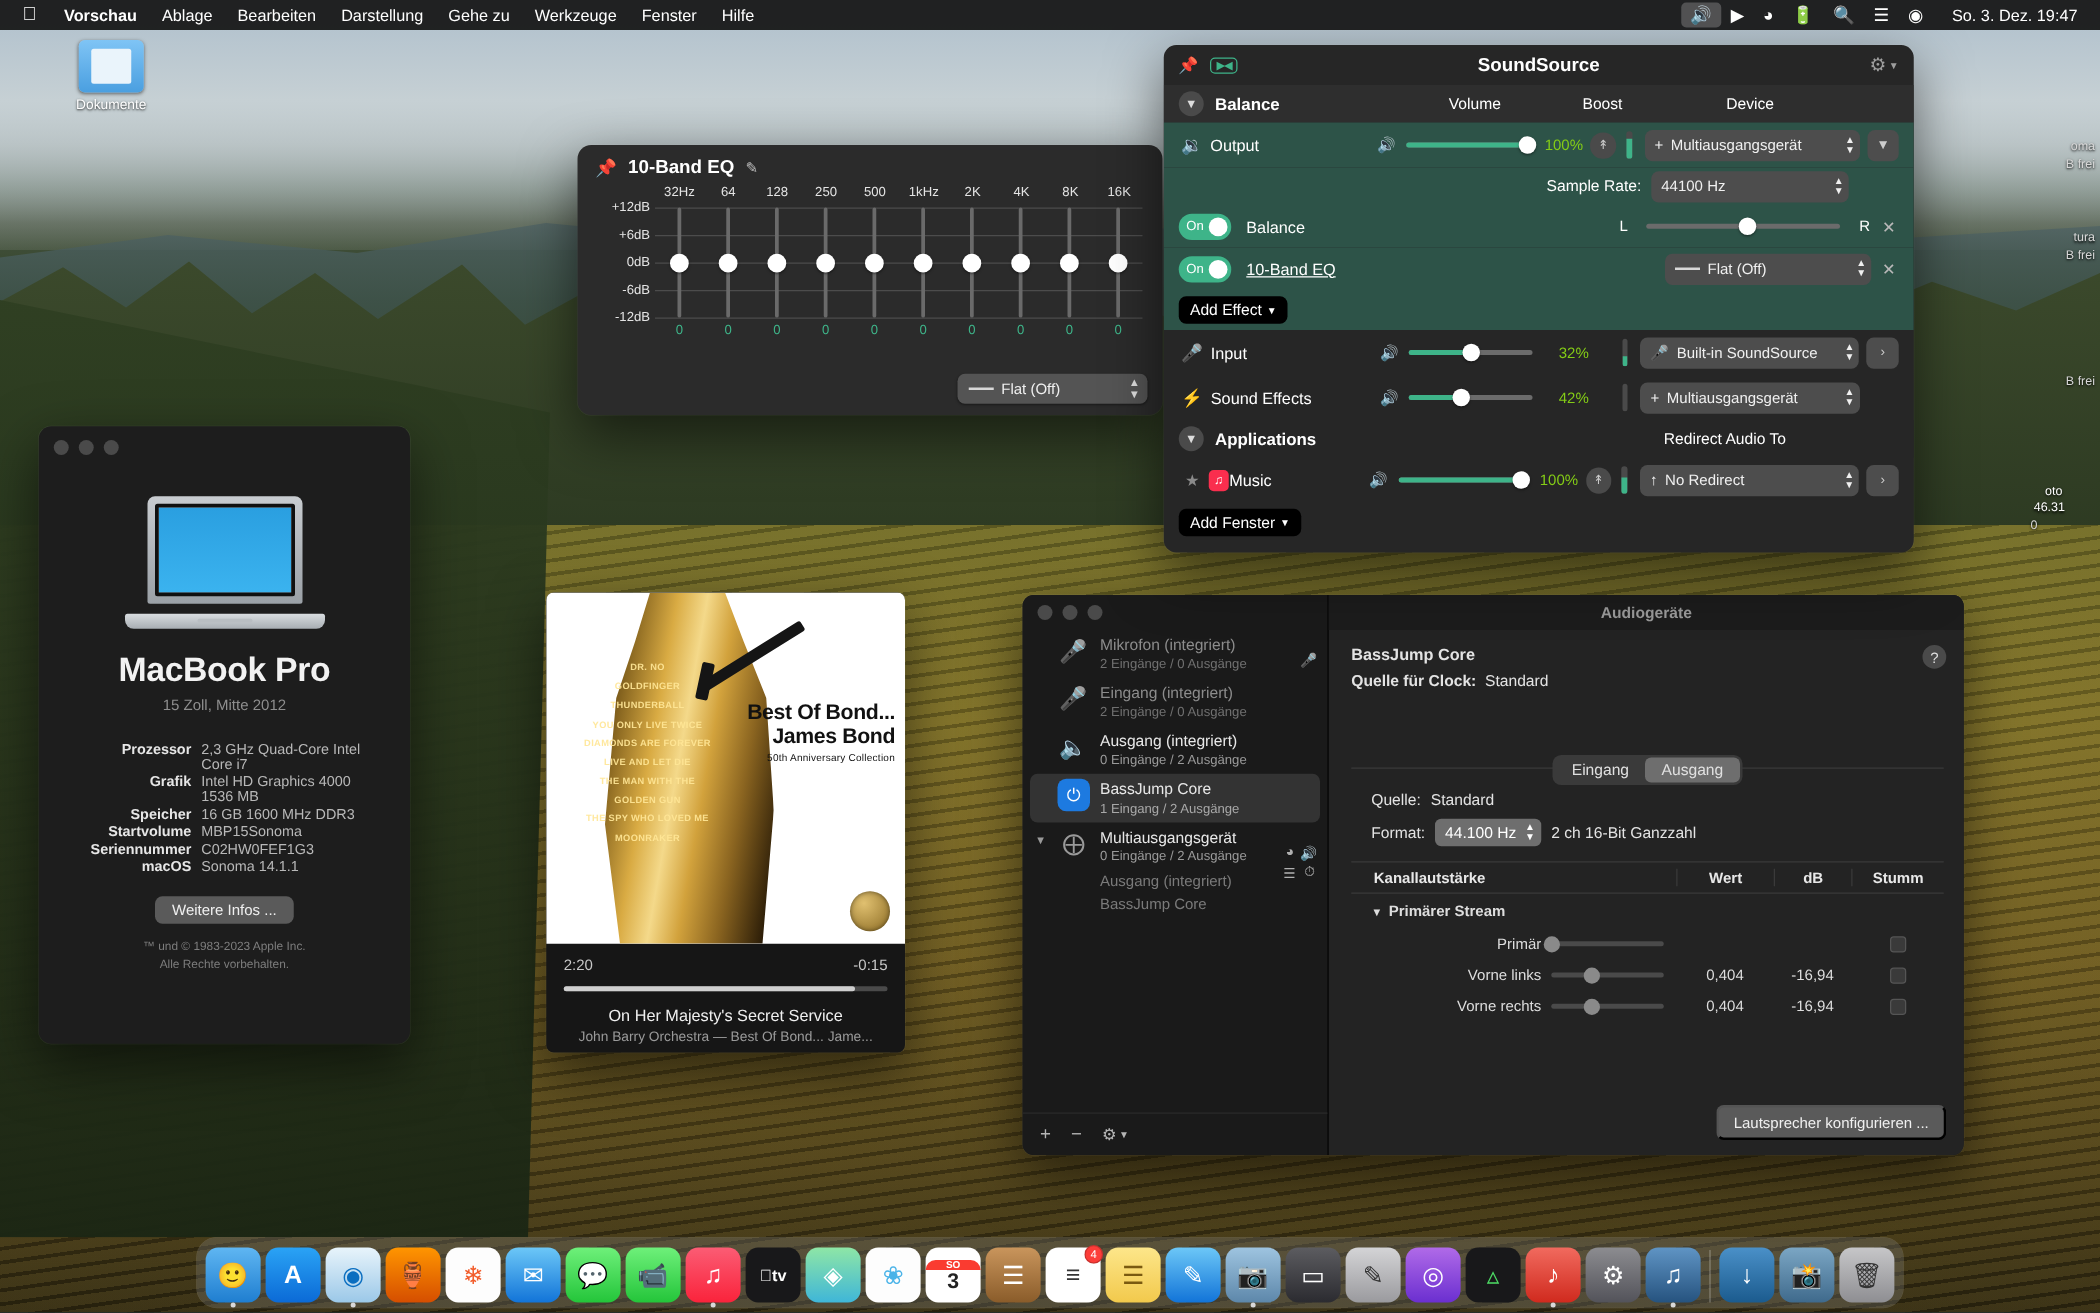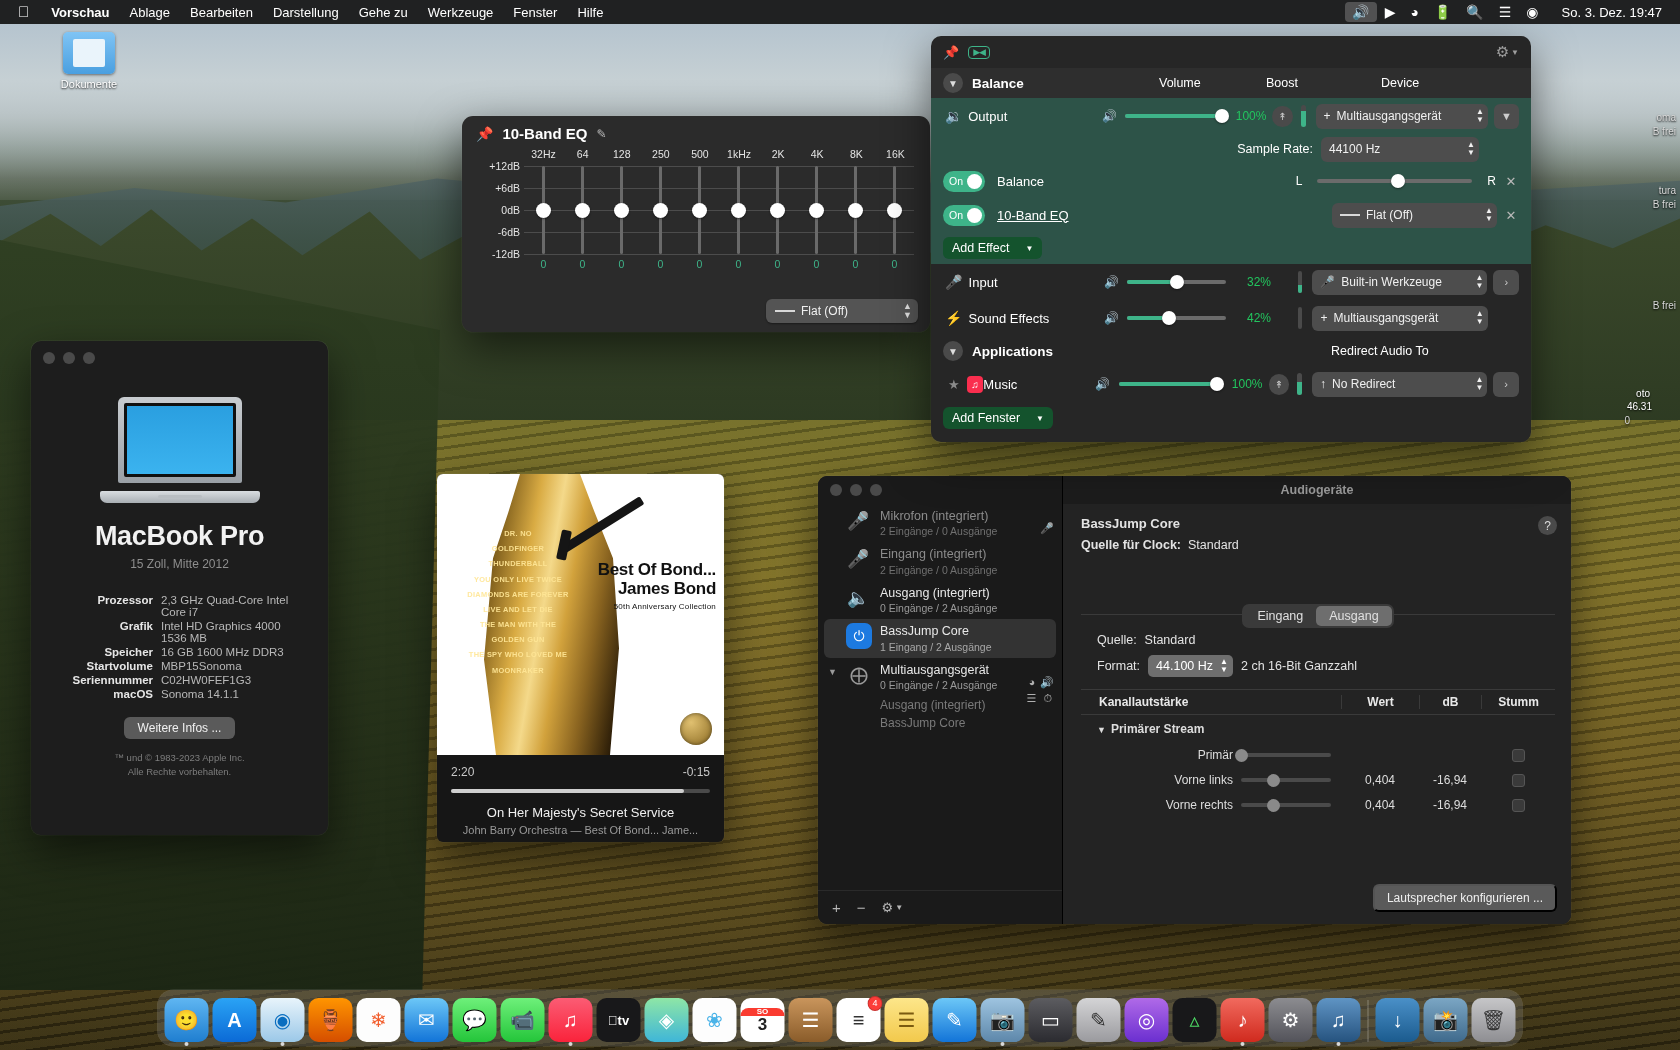--- a/index.html
+++ b/index.html
@@ -152,37 +152,37 @@
 
   .ss-row { display:flex; align-items:center; height:36px; padding:0 12px; color:#fff; position:relative;}
   .ss-row.green { background:#2d5348;}
   .ss-row .ricon { width:22px; text-align:center; font-size:14px; color:#e6e6e6;}
   .ss-row .rname { font-size:13px; margin-left:4px; width:120px;}
   .ss-row .spk { margin-left:auto; font-size:12px; color:#e6e6e6;}
   .slider { position:relative; height:4px; border-radius:2px; background:#6b6b6b; margin:0 8px;}
   .slider .fill { position:absolute; left:0; top:0; bottom:0; background:#3eb489; border-radius:2px;}
   .slider .knob { position:absolute; top:50%; width:14px; height:14px; margin-top:-7px; margin-left:-7px;
         background:#fff; border-radius:50%; box-shadow:0 1px 2px rgba(0,0,0,.45);}
-  .pct { font-size:12px; color:#22c55e; width:38px; text-align:right;}
+  .pct { font-size:12px; color:#84cc16; width:38px; text-align:right;}
   .boostbtn { width:21px; height:21px; border-radius:50%; background:#4a4a4a; color:#c9c9c9;
         display:flex; align-items:center; justify-content:center; font-size:10px;}
   .meter { width:5px; height:22px; background:#4a4a4a; border-radius:3px; position:relative; overflow:hidden;}
   .meter i { position:absolute; left:0; right:0; bottom:0; background:#3eb489; display:block;}
   .devpop { background:#4d4d4d; color:#f0f0f0; border-radius:6px; height:25px; font-size:12px;
         display:flex; align-items:center; padding:0 4px 0 8px; gap:6px; width:178px; white-space:nowrap; overflow:hidden;}
   .devpop .chev { margin-left:auto; font-size:8px; display:flex; flex-direction:column; line-height:1;}
   .discl { width:26px; height:25px; border-radius:6px; background:#4d4d4d; color:#ccc;
         display:flex; align-items:center; justify-content:center; font-size:11px;}
   .toggle { width:42px; height:21px; border-radius:11px; background:#3eb489; display:flex;
         align-items:center; justify-content:space-between; padding:0 3px 0 6px; }
   .toggle span { color:#fff; font-size:10.5px;}
   .toggle i { width:15px; height:15px; background:#fff; border-radius:50%; display:block;}
   .xbtn { color:#b8b8b8; font-size:13px; width:16px; text-align:center;}
-  .greenbtn { background:#14532d; color:#fff; border-radius:6px; font-size:12.5px;
-        padding:4px 9px; display:inline-flex; align-items:center; gap:16px; font-weight:500;}
+  .greenbtn { background:#000000; color:#fff; border-radius:6px; font-size:12.5px;
+        padding:4px 9px; display:inline-flex; align-items:center; gap:4px; font-weight:500;}
   .samplerow { display:flex; align-items:center; justify-content:flex-end; height:30px; background:#2d5348;
         padding:0 12px; color:#fff; gap:8px;}
   .samplerow .lbl { font-size:12.5px;}
   .balwrap { display:flex; align-items:center; margin-left:auto; gap:7px; }
   .balwrap .lr { font-size:12px; color:#fff;}
 
   
   #music-win { left:437px; top:474px; width:287px; height:368px; background:#161616; border-radius:6px;}
   #music-art { width:287px; height:281px; position:relative; background:#fff; overflow:hidden;}
   #music-art .figure { position:absolute; left:38px; top:0; width:150px; height:281px;
@@ -655,20 +655,21 @@
       </div>
     </div>
     <button class="cfgbtn">Lautsprecher konfigurieren ...</button>
   </div>
 </div>
 
 <div class="win" id="ss-win">
   <div class="ss-title">
     <span class="pin">📌</span>
     <span class="compact">▶◀</span>
+    <span class="t">SoundSource</span>
     <span class="gear">⚙<span style="font-size:8px;">▼</span></span>
   </div>
 
   <div class="ss-header" style="position:relative;">
     <div class="chevbtn">▼</div>
     <div class="secname">Balance</div>
     <div style="position:absolute;left:228px;font-size:12.5px;">Volume</div>
     <div style="position:absolute;left:335px;font-size:12.5px;">Boost</div>
     <div style="position:absolute;left:450px;font-size:12.5px;">Device</div>
   </div>
@@ -759,21 +760,21 @@
       <div class="fill" style="width:50%"></div>
       <div class="knob" style="left:50%"></div>
     </div>
     <span class="pct">32%</span>
     <span style="width:27px;"></span>
     <span class="meter">
         <i style="height:35%"></i>
       </span>
     <span class="devpop" style="margin-left:10px;">
       <span>🎤</span>
-      <span>Built-in Werkzeuge</span>
+      <span>Built-in SoundSource</span>
       <span class="chev">
           <span>▲</span>
           <span>▼</span>
         </span>
     </span>
     <span class="discl" style="margin-left:6px;">›</span>
   </div>
 
   <div class="ss-row">
     <span class="ricon">⚡</span>

